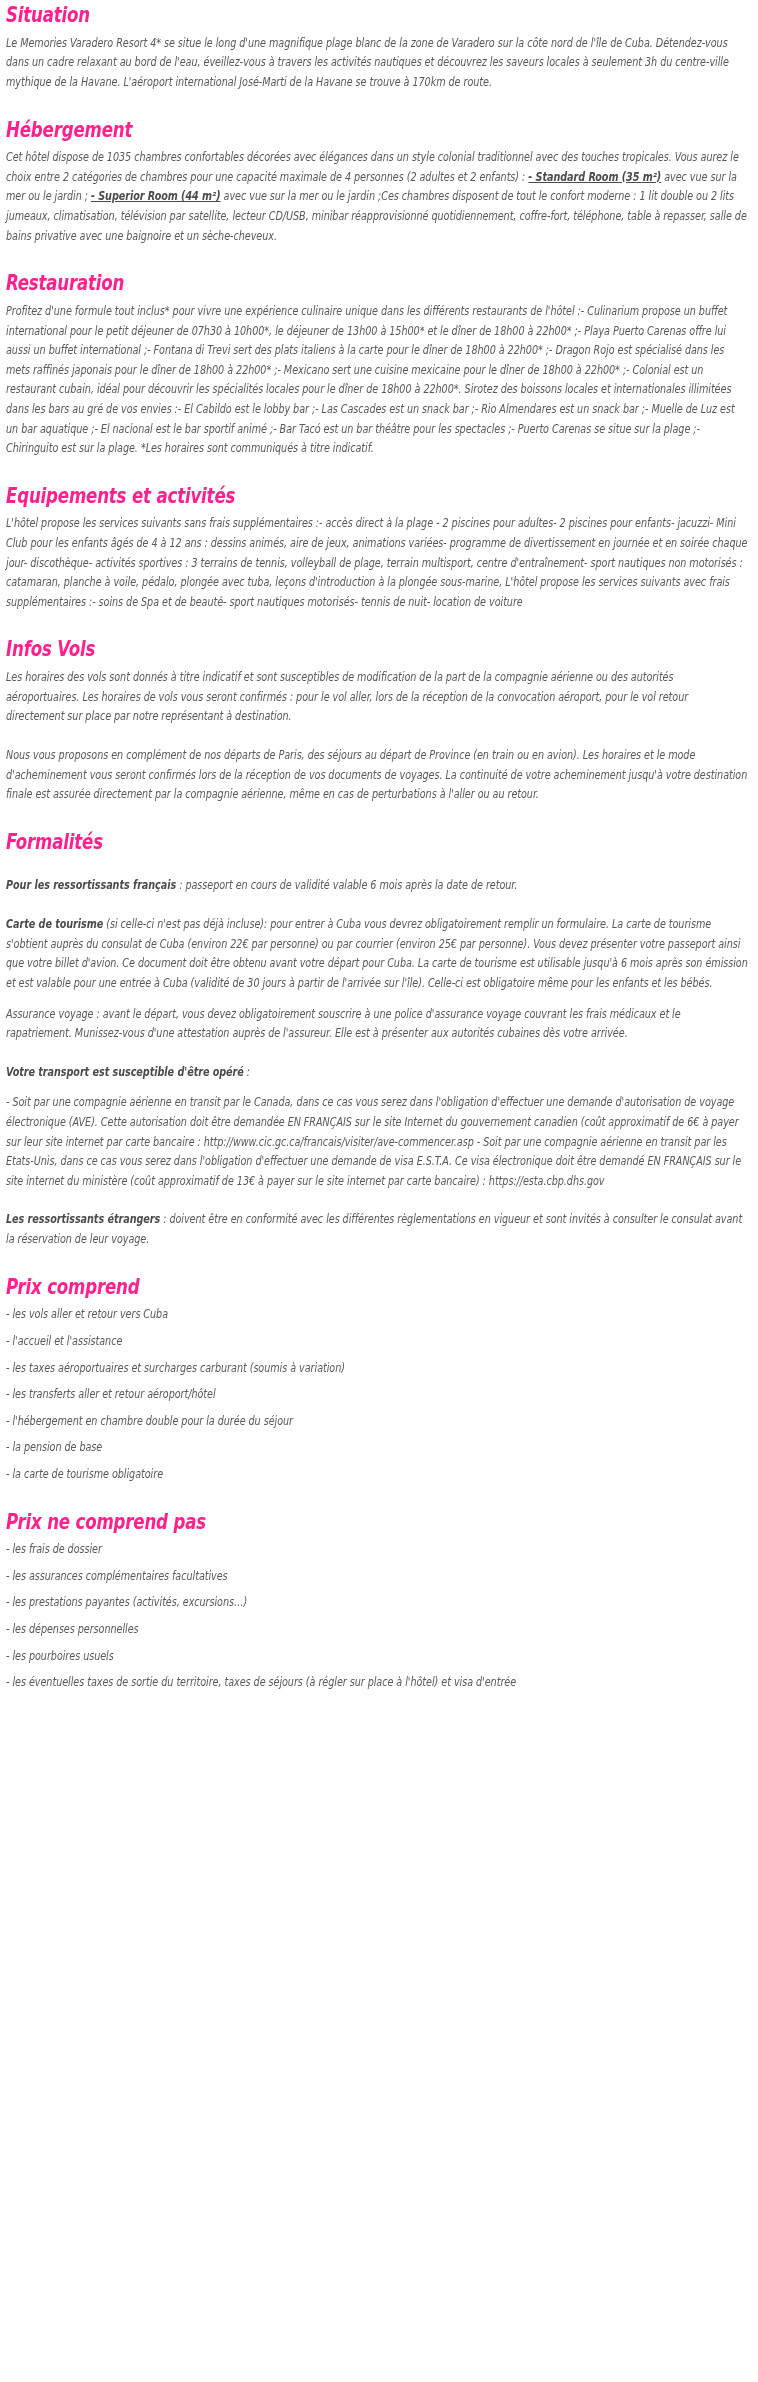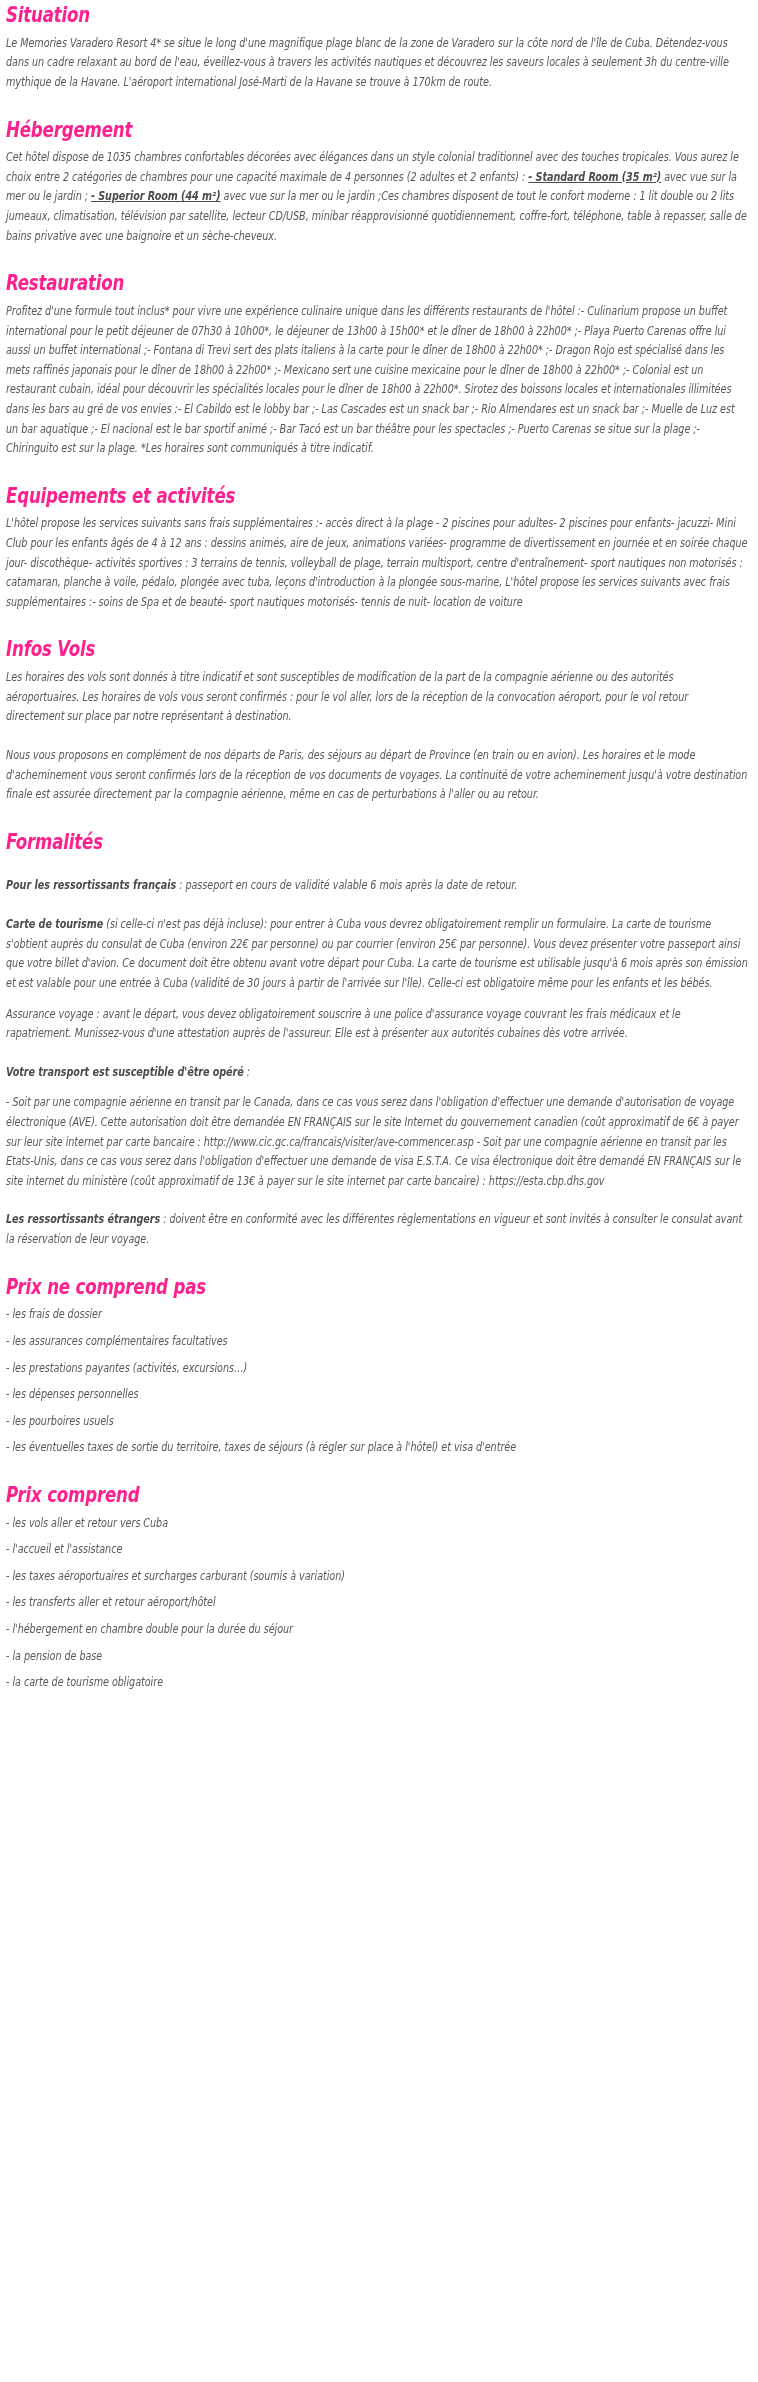--- a/index.html
+++ b/index.html
@@ -118,37 +118,37 @@
     <p class="body-text"><span class="emph">Carte de tourisme</span><span> (si celle-ci n'est pas déjà incluse): pour entrer à Cuba vous devrez obligatoirement remplir un formulaire. La carte de tourisme s'obtient auprès du consulat de Cuba (environ 22€ par personne) ou par courrier (environ 25€ par personne). Vous devez présenter votre passeport ainsi que votre billet d'avion. Ce document doit être obtenu avant votre départ pour Cuba.  La carte de tourisme est utilisable jusqu'à 6 mois après son émission et est valable pour une entrée à Cuba (validité de 30 jours à partir de l'arrivée sur l'île). Celle-ci est obligatoire même pour les enfants et les bébés.</span></p>
     <p class="body-text">Assurance voyage : avant le départ, vous devez obligatoirement souscrire à une police d'assurance voyage couvrant les frais médicaux et le rapatriement. Munissez-vous d'une attestation auprès de l'assureur. Elle est à présenter aux autorités cubaines dès votre arrivée.</p>
     <div class="spacer-sm"></div>
     <p class="body-text"><span class="emph">Votre transport est susceptible d'être opéré</span><span> :</span></p>
     <p class="body-text">- Soit par une compagnie aérienne en transit par le Canada, dans ce cas vous serez dans l'obligation d'effectuer une demande d'autorisation de voyage électronique (AVE). Cette autorisation doit être demandée EN FRANÇAIS sur le site Internet du gouvernement canadien (coût approximatif de 6€ à payer sur leur site internet par carte bancaire : http://www.cic.gc.ca/francais/visiter/ave-commencer.asp - Soit par une compagnie aérienne en transit par les Etats-Unis, dans ce cas vous serez dans l'obligation d'effectuer une demande de visa E.S.T.A. Ce visa électronique doit être demandé EN FRANÇAIS sur le site internet du ministère (coût approximatif de 13€ à payer sur le site  internet par carte bancaire) : https://esta.cbp.dhs.gov</p>
     <div class="spacer-sm"></div>
     <p class="body-text"><span class="emph">Les ressortissants étrangers</span><span> : doivent être en conformité avec les différentes règlementations en vigueur et sont invités à consulter le consulat avant la réservation de leur voyage.</span></p>
   </section>
 
   <section class="section">
-    <h2 class="section-title">Prix ne comprend pas</h2>
-    <ul class="bullet-list">
-        <li>- les frais de dossier</li>
-        <li>- les assurances complémentaires facultatives</li>
-        <li>- les prestations payantes (activités, excursions…)</li>
-        <li>- les dépenses personnelles</li>
-        <li>- les pourboires usuels</li>
-        <li>- les éventuelles taxes de sortie du territoire, taxes de séjours (à régler sur place à l'hôtel) et visa d'entrée</li>
-      </ul>
-  </section>
-
-  <section class="section">
     <h2 class="section-title">Prix comprend</h2>
     <ul class="bullet-list">
         <li>- les vols aller et retour vers Cuba</li>
         <li>- l'accueil et l'assistance</li>
         <li>- les taxes aéroportuaires et surcharges carburant (soumis à variation)</li>
         <li>- les transferts aller et retour aéroport/hôtel</li>
         <li>- l'hébergement en chambre double pour la durée du séjour</li>
         <li>- la pension de base</li>
         <li>- la carte de tourisme obligatoire</li>
       </ul>
   </section>
 
+  <section class="section">
+    <h2 class="section-title">Prix ne comprend pas</h2>
+    <ul class="bullet-list">
+        <li>- les frais de dossier</li>
+        <li>- les assurances complémentaires facultatives</li>
+        <li>- les prestations payantes (activités, excursions…)</li>
+        <li>- les dépenses personnelles</li>
+        <li>- les pourboires usuels</li>
+        <li>- les éventuelles taxes de sortie du territoire, taxes de séjours (à régler sur place à l'hôtel) et visa d'entrée</li>
+      </ul>
+  </section>
+
 </div>
 
 </body></html>

